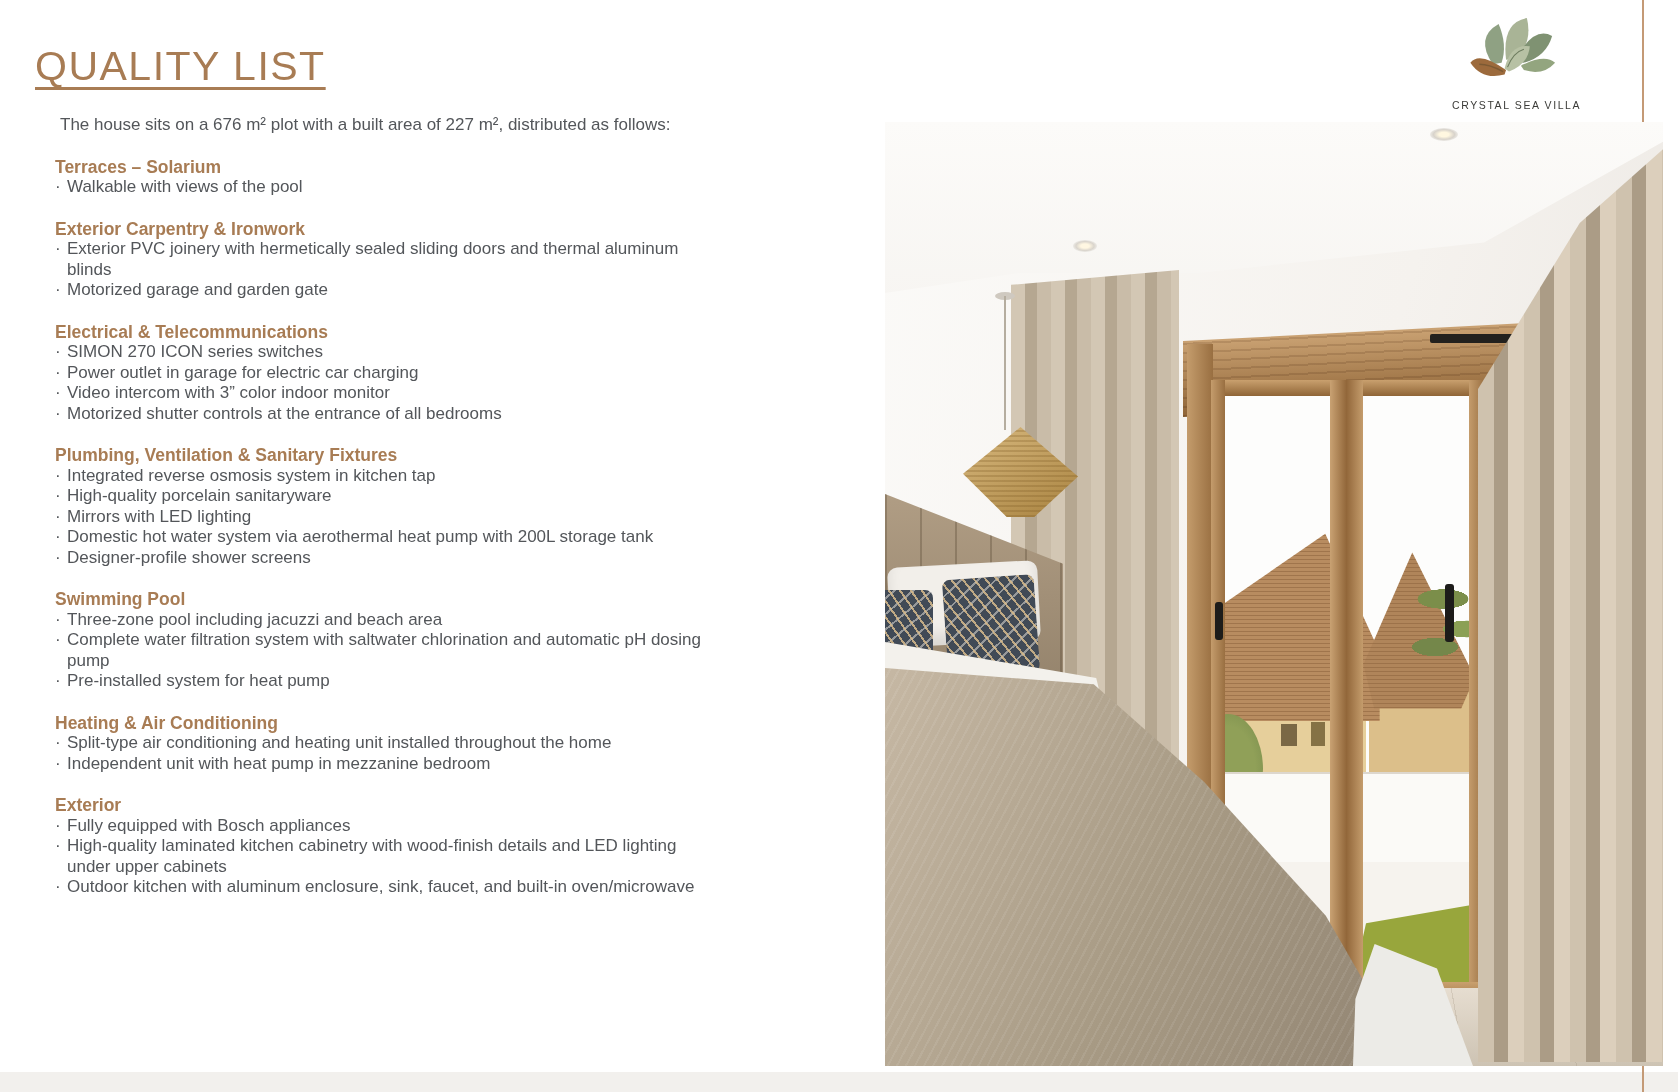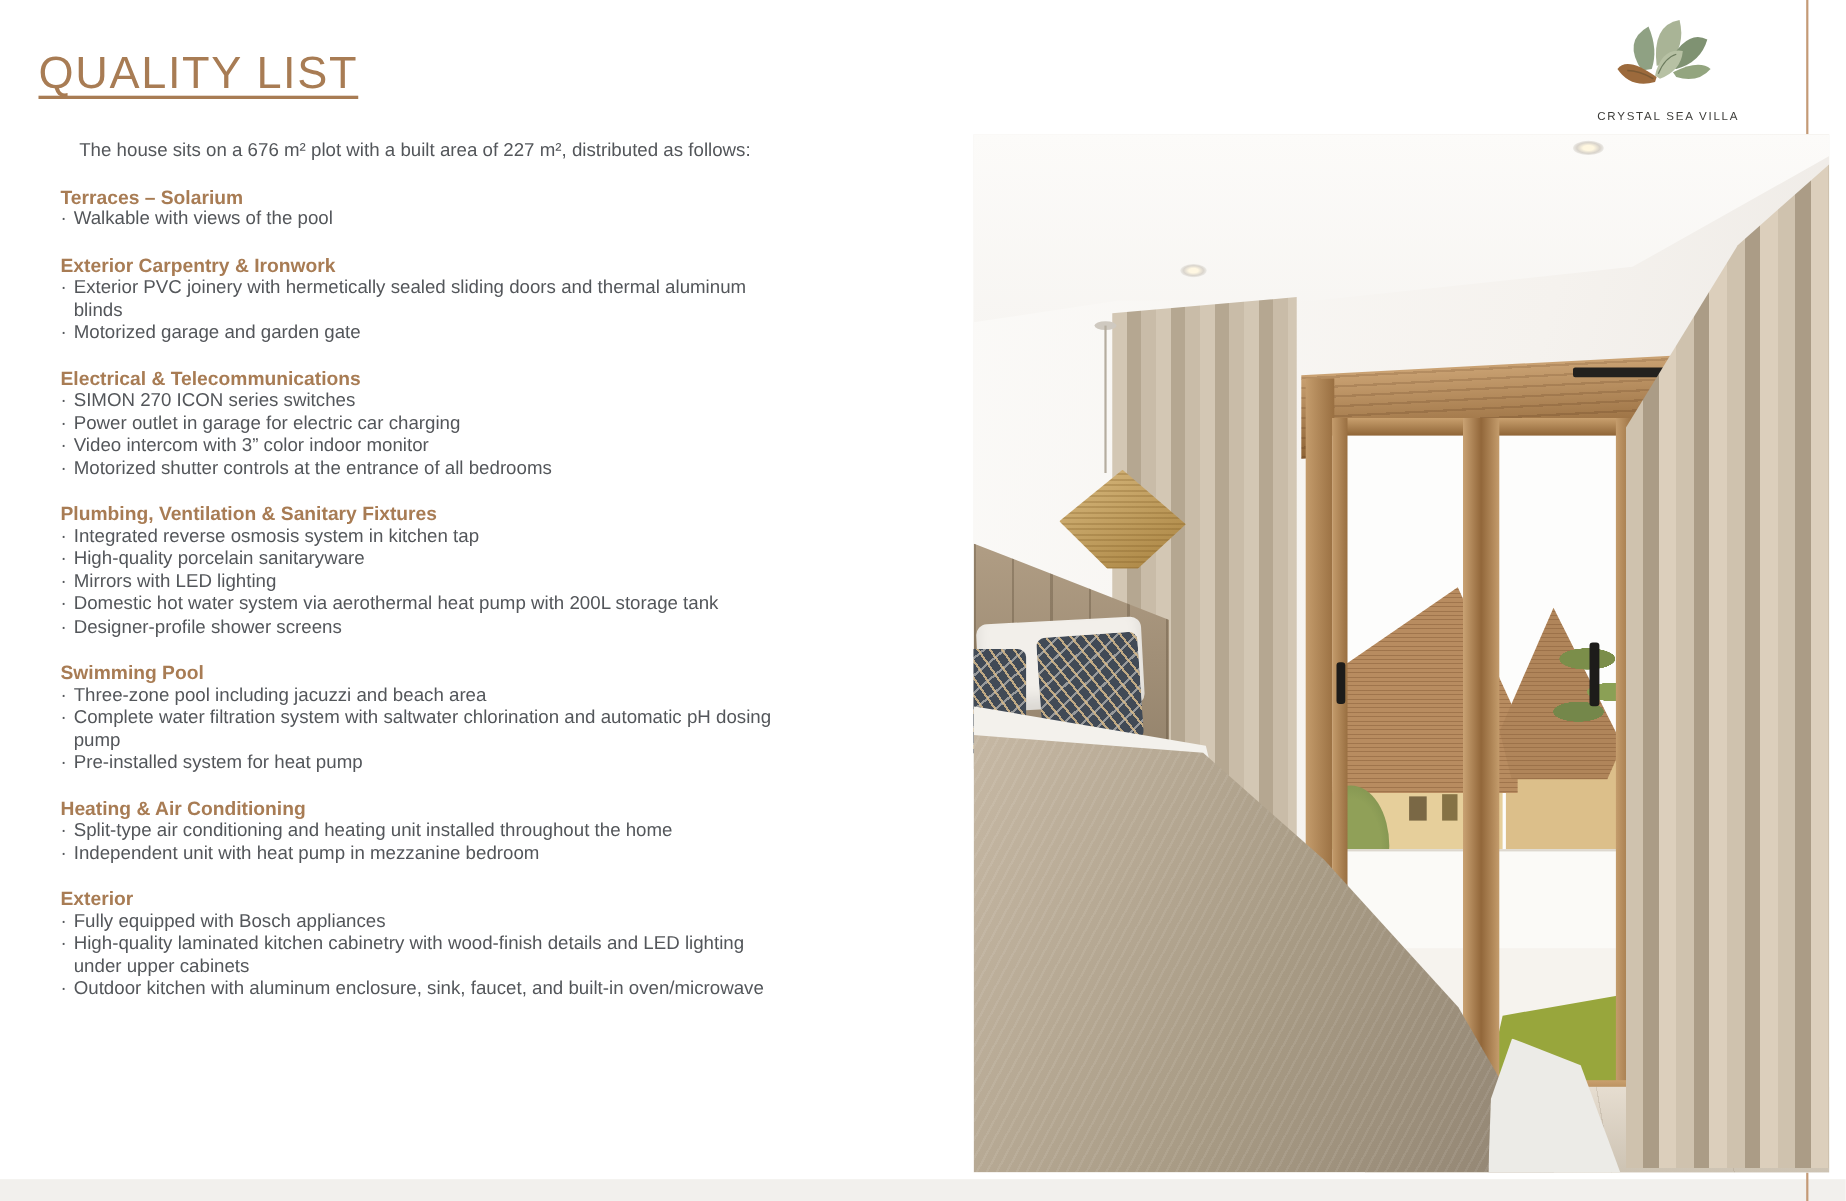--- a/index.html
+++ b/index.html
@@ -32,21 +32,21 @@
   }
   .footer-band{
     position:absolute;left:0;bottom:0;width:1678px;height:20px;
     background:#f2f0ed;z-index:0;
   }
   
   .text-col{
     position:absolute;left:55px;top:110px;width:714px;
     font-size:17px;line-height:20.5px;
   }
-  .intro{ text-align:justify;margin:17px; }
+  .intro{ text-align:justify;margin:5px; }
   .qsec{ margin-top:21px; }
   .qsec-h{
     margin:0;font-size:17.5px;line-height:20.5px;font-weight:bold;color:#a87c54;
   }
   .qsec-list{ list-style:none;margin:0;padding:0;max-width:660px; }
   .qsec-list li{ padding-left:12px; }
   .bullet{ display:inline-block;width:12px;margin-left:-12px;color:#53565a; }
   
   .photo{
     position:absolute;left:885px;top:122px;width:778px;height:944px;

